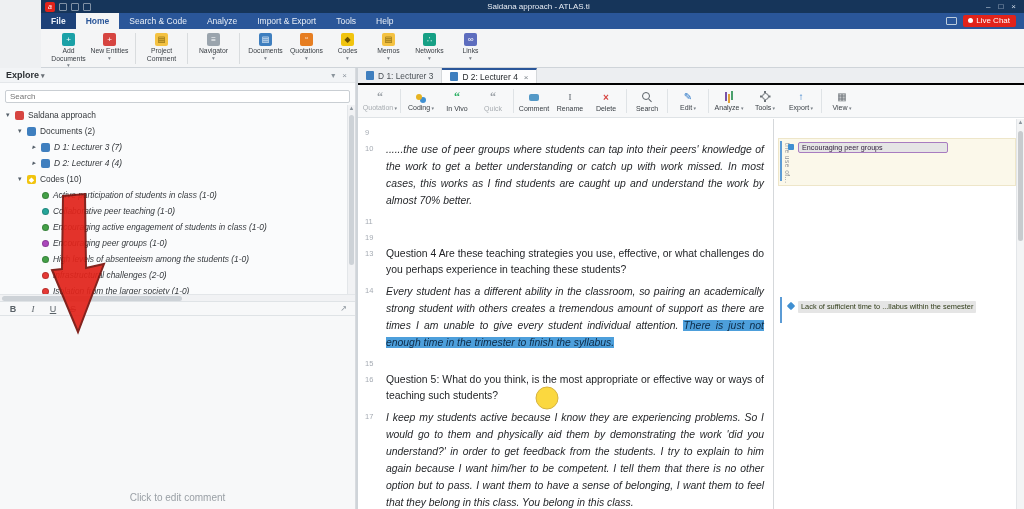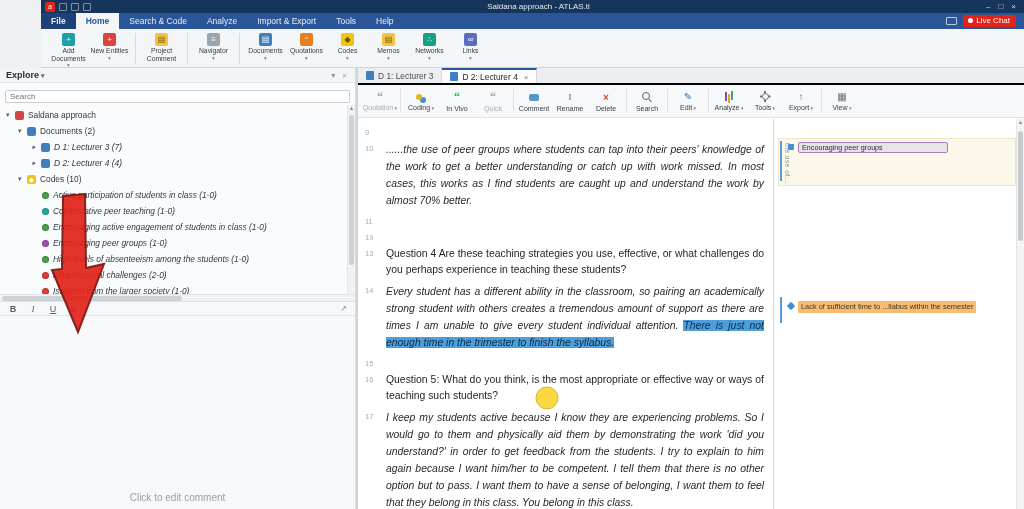--- a/index.html
+++ b/index.html
@@ -451,21 +451,21 @@
       <div class="margin-div"></div>
 
       <div class="marginarea">
         <div class="mnote-panel"></div>
         <div class="mbracket b1"></div>
         <div class="mrot">the use of...</div>
         <div class="mchip-ico i1"></div>
         <div class="mchip1" style="background: #e5e5e5;">Encouraging peer groups</div>
         <div class="mbracket b2"></div>
         <div class="mchip-ico i2"></div>
-        <div class="mchip2" style="background: #fdba74;">Lack of sufficient time to ...llabus within the semester</div>
+        <div class="mchip2" style="background: #e5e5e5;">Lack of sufficient time to ...llabus within the semester</div>
       </div>
 
       <div class="doc-vsb">▲<div class="thumb"></div></div>
     </div>
   </div>
 
   <svg class="overlay" viewBox="0 0 1024 509">
     <polygon points="63,196 85,194 86,268 104,264 78,332 52,270 62,269" fill="#e2231a" stroke="#7a120c" stroke-width="2" opacity="0.92"></polygon>
     <circle cx="547" cy="398" r="11" fill="#facc00" opacity="0.75" stroke="#c79a00" stroke-width="1"></circle>
   </svg>

